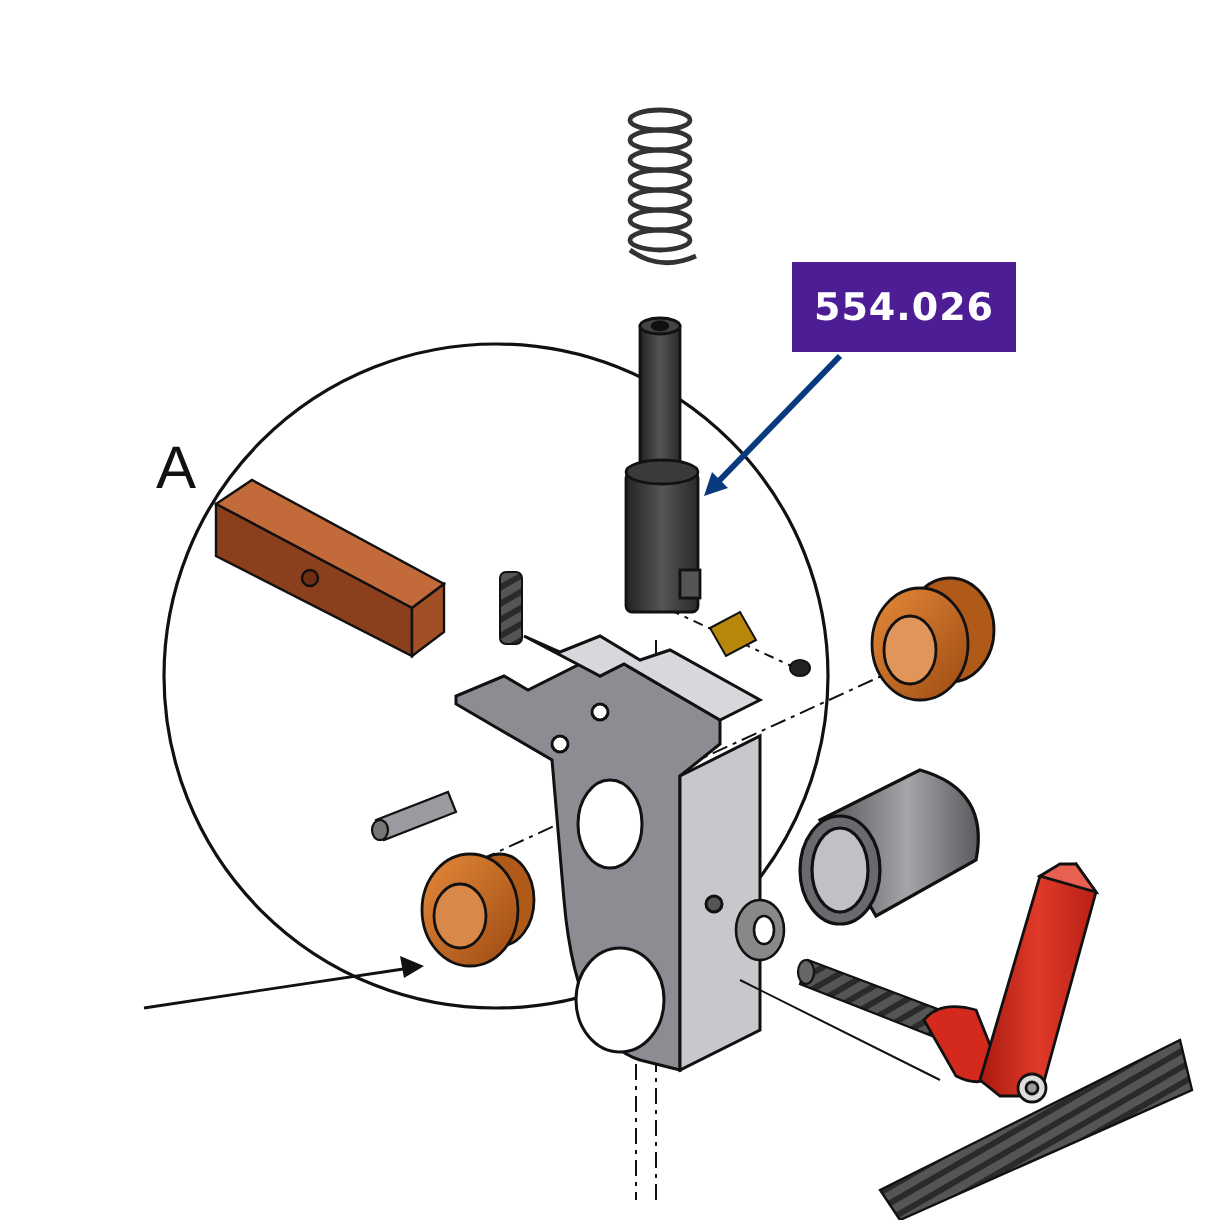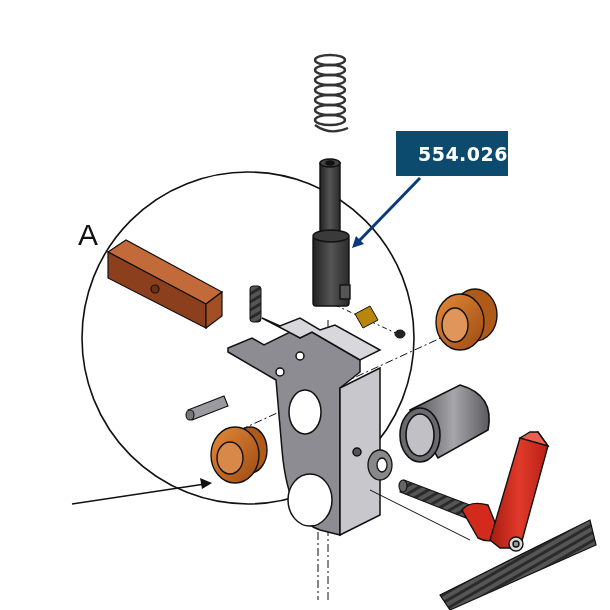--- a/index.html
+++ b/index.html
@@ -1,19 +1,19 @@
 <!DOCTYPE html>
 <html><head>
 <meta charset="utf-8">
 <style>
   html, body { margin:0; padding:0; background:#ffffff; }
   body { width:610px; height:610px; position:relative; overflow:hidden; font-family:"Liberation Sans", sans-serif; }
   #canvas { position:absolute; left:0; top:0; width:610px; height:610px; }
-  .callout { position:absolute; left:396px; top:131px; width:112px; height:45px; background:#0c4a6e; color:#ffffff;
-             font-family:"DejaVu Sans", sans-serif; font-weight:bold; font-size:19px; display:flex; align-items:center; justify-content:flex-end; letter-spacing:0.5px; }
+  .callout { position:absolute; left:396px; top:131px; width:112px; height:45px; background:#4c1d95; color:#ffffff;
+             font-family:"DejaVu Sans", sans-serif; font-weight:bold; font-size:19px; display:flex; align-items:center; justify-content:center; letter-spacing:0.5px; }
   .detail-letter { position:absolute; left:78px; top:218px; font-family:"Liberation Sans", sans-serif; font-size:30px; color:#111; }
 </style>
 </head>
 <body>
 
 <svg id="canvas" viewBox="0 0 610 610" xmlns="http://www.w3.org/2000/svg">
   <defs>
     <linearGradient id="steelG" x1="0" y1="0" x2="1" y2="0">
       <stop offset="0" stop-color="#7d7d82"></stop>
         <stop offset="0.5" stop-color="#b5b5ba"></stop>

